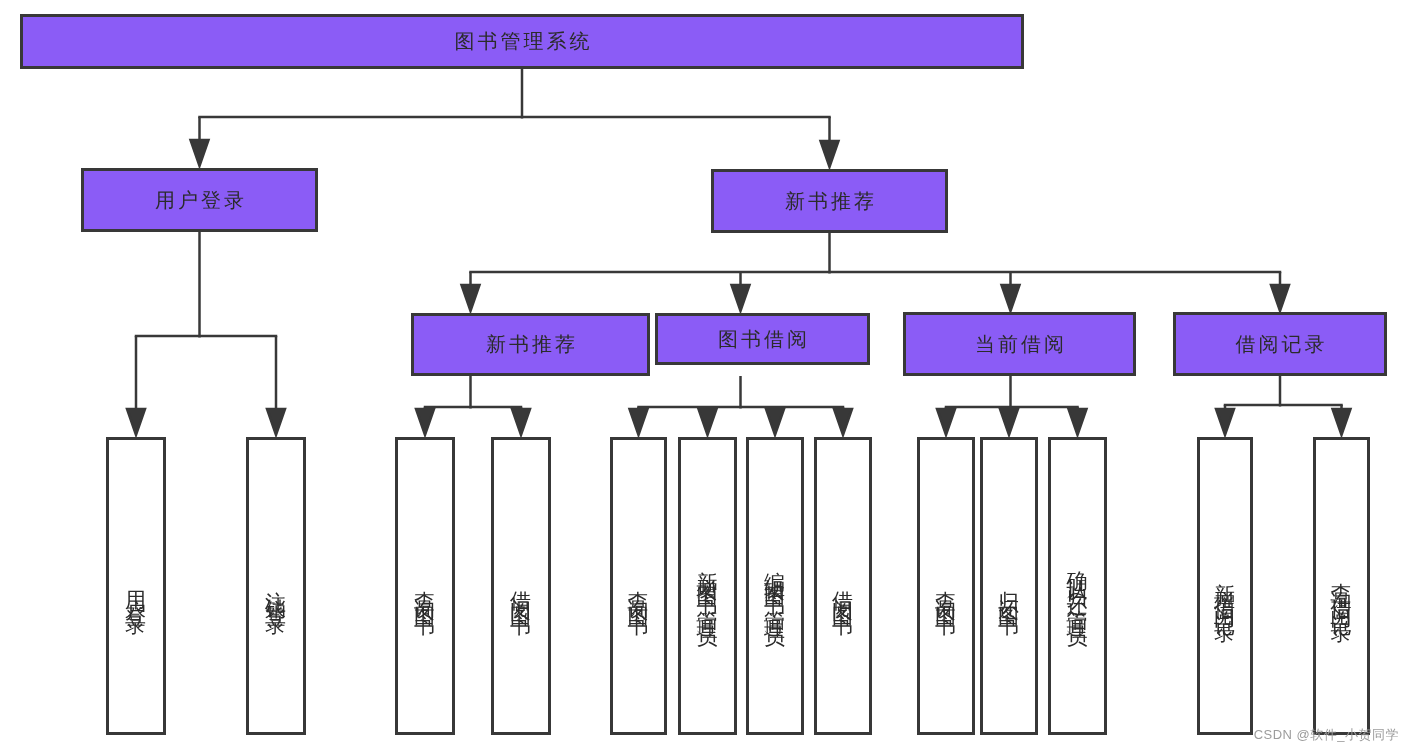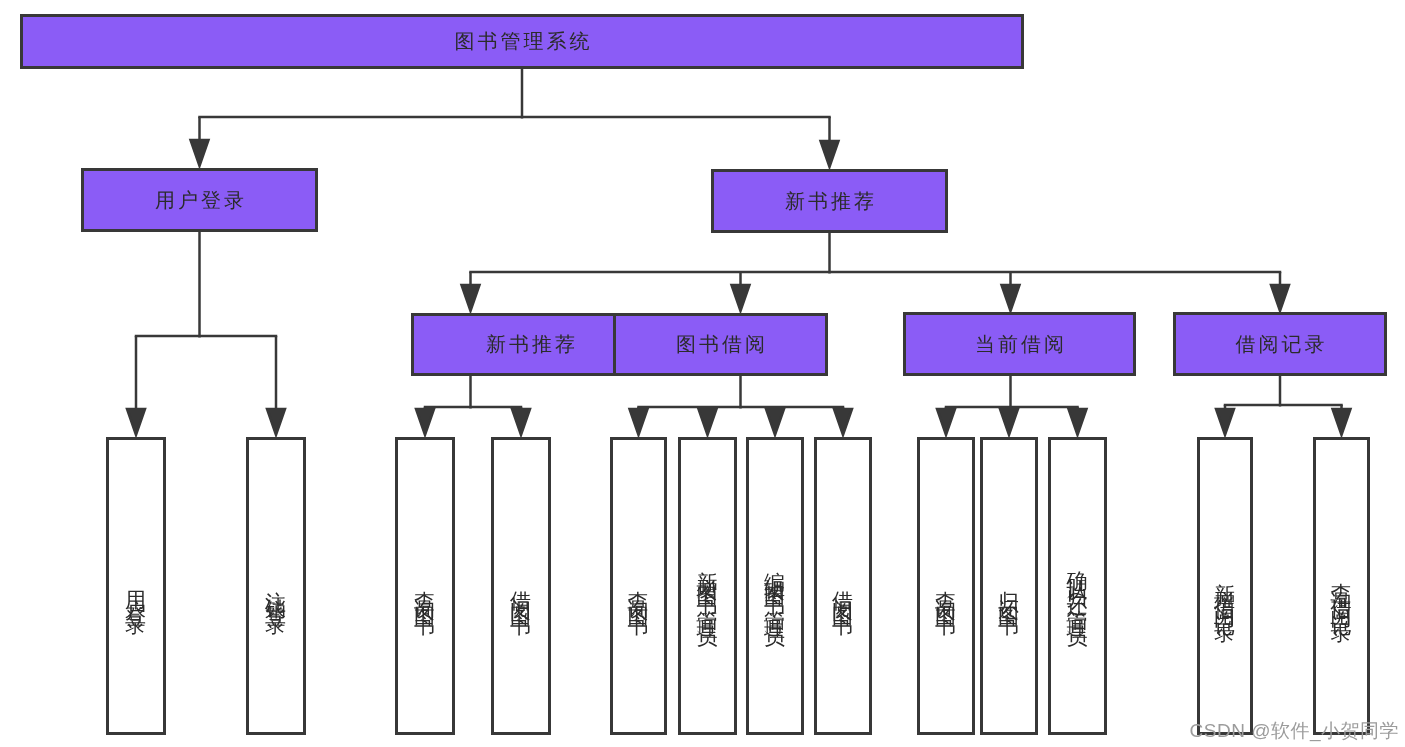--- a/index.html
+++ b/index.html
@@ -45,21 +45,21 @@
     text-orientation: mixed;
     font-size: 21px;
     letter-spacing: 8px;
     line-height: 1;
     transform: translateY(4px); 
   }
   #watermark {
     position: absolute;
     right: 6px;
     bottom: 3px;
-    font-size: 19px;
+    font-size: 13px;
     color: #9c9c9c;
     letter-spacing: 0.5px;
     white-space: nowrap;
   }
 </style>
 </head>
 <body>
 
 <div id="stage">
 
@@ -134,21 +134,21 @@
   <div class="hbox" style="left:81px; top:168px; width:237px; height:64px;">
     <span>用户登录</span>
   </div>
   <div class="hbox" style="left:711px; top:169px; width:237px; height:64px;">
     <span>新书推荐</span>
   </div>
 
   <div class="hbox" style="left:363px; top:313px; width:239px; height:63px;margin-left:48px;">
     <span>新书推荐</span>
   </div>
-  <div class="hbox" style="left:613px; top:313px; width:215px; height:63px;">
+  <div class="hbox" style="left:655px; top:313px; width:215px; height:52px;">
     <span>图书借阅</span>
   </div>
   <div class="hbox" style="left:903px; top:312px; width:233px; height:64px;">
     <span>当前借阅</span>
   </div>
   <div class="hbox" style="left:1173px; top:312px; width:214px; height:64px;">
     <span>借阅记录</span>
   </div>
 
   <div class="vbox" style="left:106px; top:437px; width:60px; height:298px;">

